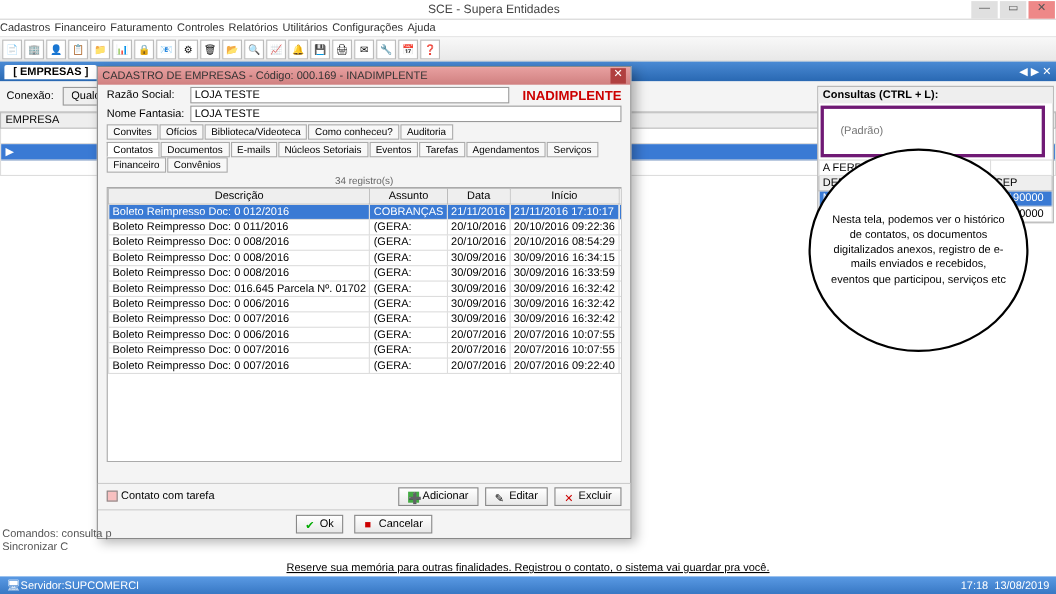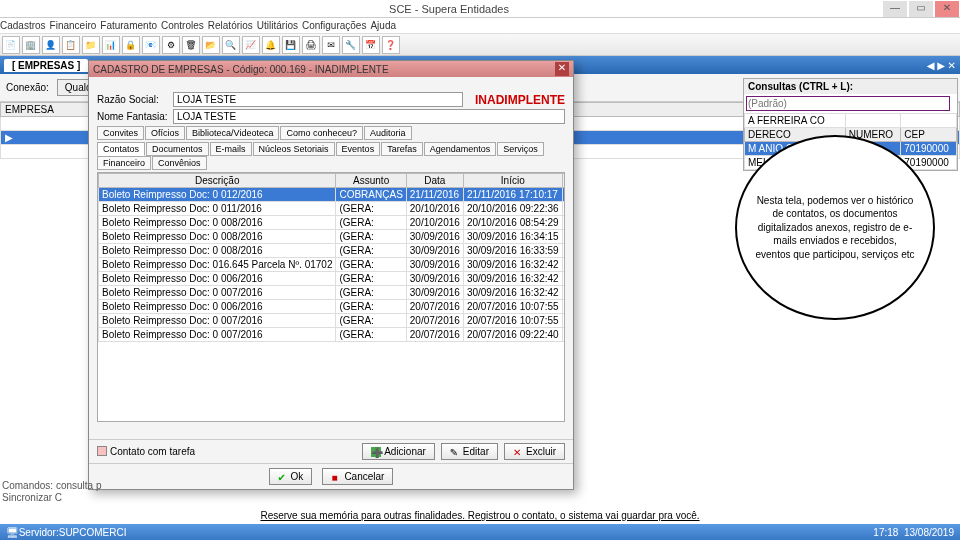--- a/index.html
+++ b/index.html
@@ -25,30 +25,30 @@
 .filterrow select, .filterrow input { font-size:10px; border:1px solid #999; padding:1px 3px; }
 
 .bg-grid { position:absolute; left:0; top:102px; right:0; height:80px; }
 .bg-grid table { width:100%; border-collapse:collapse; font-size:10px; }
 .bg-grid th { background:#eee; border:1px solid #bbb; padding:1px 4px; font-weight:normal; text-align:left; }
 .bg-grid td { border:1px solid #ddd; padding:1px 4px; }
 .bg-grid tr.sel td { background:#3a7ad4; color:#fff; }
 
 .right-panel { position:absolute; right:2px; top:78px; width:215px; background:#fff; border:1px solid #aaa; }
 .right-panel .hdr { background:#eee; padding:2px 4px; font-size:10px; font-weight:bold; }
-.right-panel input { width:96%; margin:2px; font-size:10px; border:1px solid #701a75; padding:1px; }
+.right-panel input { width:96%; margin:2px; font-size:10px; border:3px solid #701a75; padding:15px; }
 .right-panel table { width:100%; border-collapse:collapse; font-size:9px; }
 .right-panel th { background:#eee; border:1px solid #bbb; padding:1px 3px; font-weight:normal; text-align:left; }
 .right-panel td { border:1px solid #ddd; padding:1px 3px; }
 .right-panel tr.sel td { background:#3a7ad4; color:#fff; }
 
 .modal { position:absolute; left:88px; top:60px; width:486px; height:430px; background:#f4f4f4; border:1px solid #888; box-shadow:4px 4px 10px rgba(0,0,0,0.3); }
 .modal-title { height:16px; background:linear-gradient(#e8a0a0,#d08080); display:flex; align-items:center; padding:0 4px; font-size:10px; color:#333; }
 .modal-title .x { margin-left:auto; width:14px; height:14px; background:#b04040; color:#fff; text-align:center; line-height:12px; }
-.modal-body { padding:13px 8px; }
+.modal-body { padding:0 8px; }
 .formrow { display:flex; align-items:center; margin:2px 0; gap:4px; }
 .formrow label { width:72px; font-size:10px; }
 .formrow input { flex:1; border:1px solid #999; padding:1px 3px; font-size:10px; background:#fff; }
 .status-badge { color:#c00; font-weight:bold; font-size:12px; margin-left:8px; }
 
 .inner-tabs { display:flex; border-bottom:1px solid #aaa; margin:3px 0; flex-wrap:wrap; }
 .inner-tabs span { padding:2px 5px; font-size:9px; border:1px solid #aaa; border-bottom:none; background:#eee; margin-right:1px; }
 .inner-tabs span.active { background:#fff; }
 
 .sub-tabs { display:flex; margin:2px 0; flex-wrap:wrap; }
@@ -220,20 +220,21 @@
       <span>E-mails</span>
       <span>Núcleos Setoriais</span>
       <span>Eventos</span>
       <span>Tarefas</span>
       <span>Agendamentos</span>
       <span>Serviços</span>
       <span>Financeiro</span>
       <span>Convênios</span>
     </div>
 
+    <div class="count">34 registro(s)</div>
 
     <div class="inner-grid">
       <table id="inner-table">
         <thead>
             <tr id="inner-head">
               <th>Descrição</th>
               <th>Assunto</th>
               <th>Data</th>
               <th>Início</th>
               <th>Fim Contato</th>

